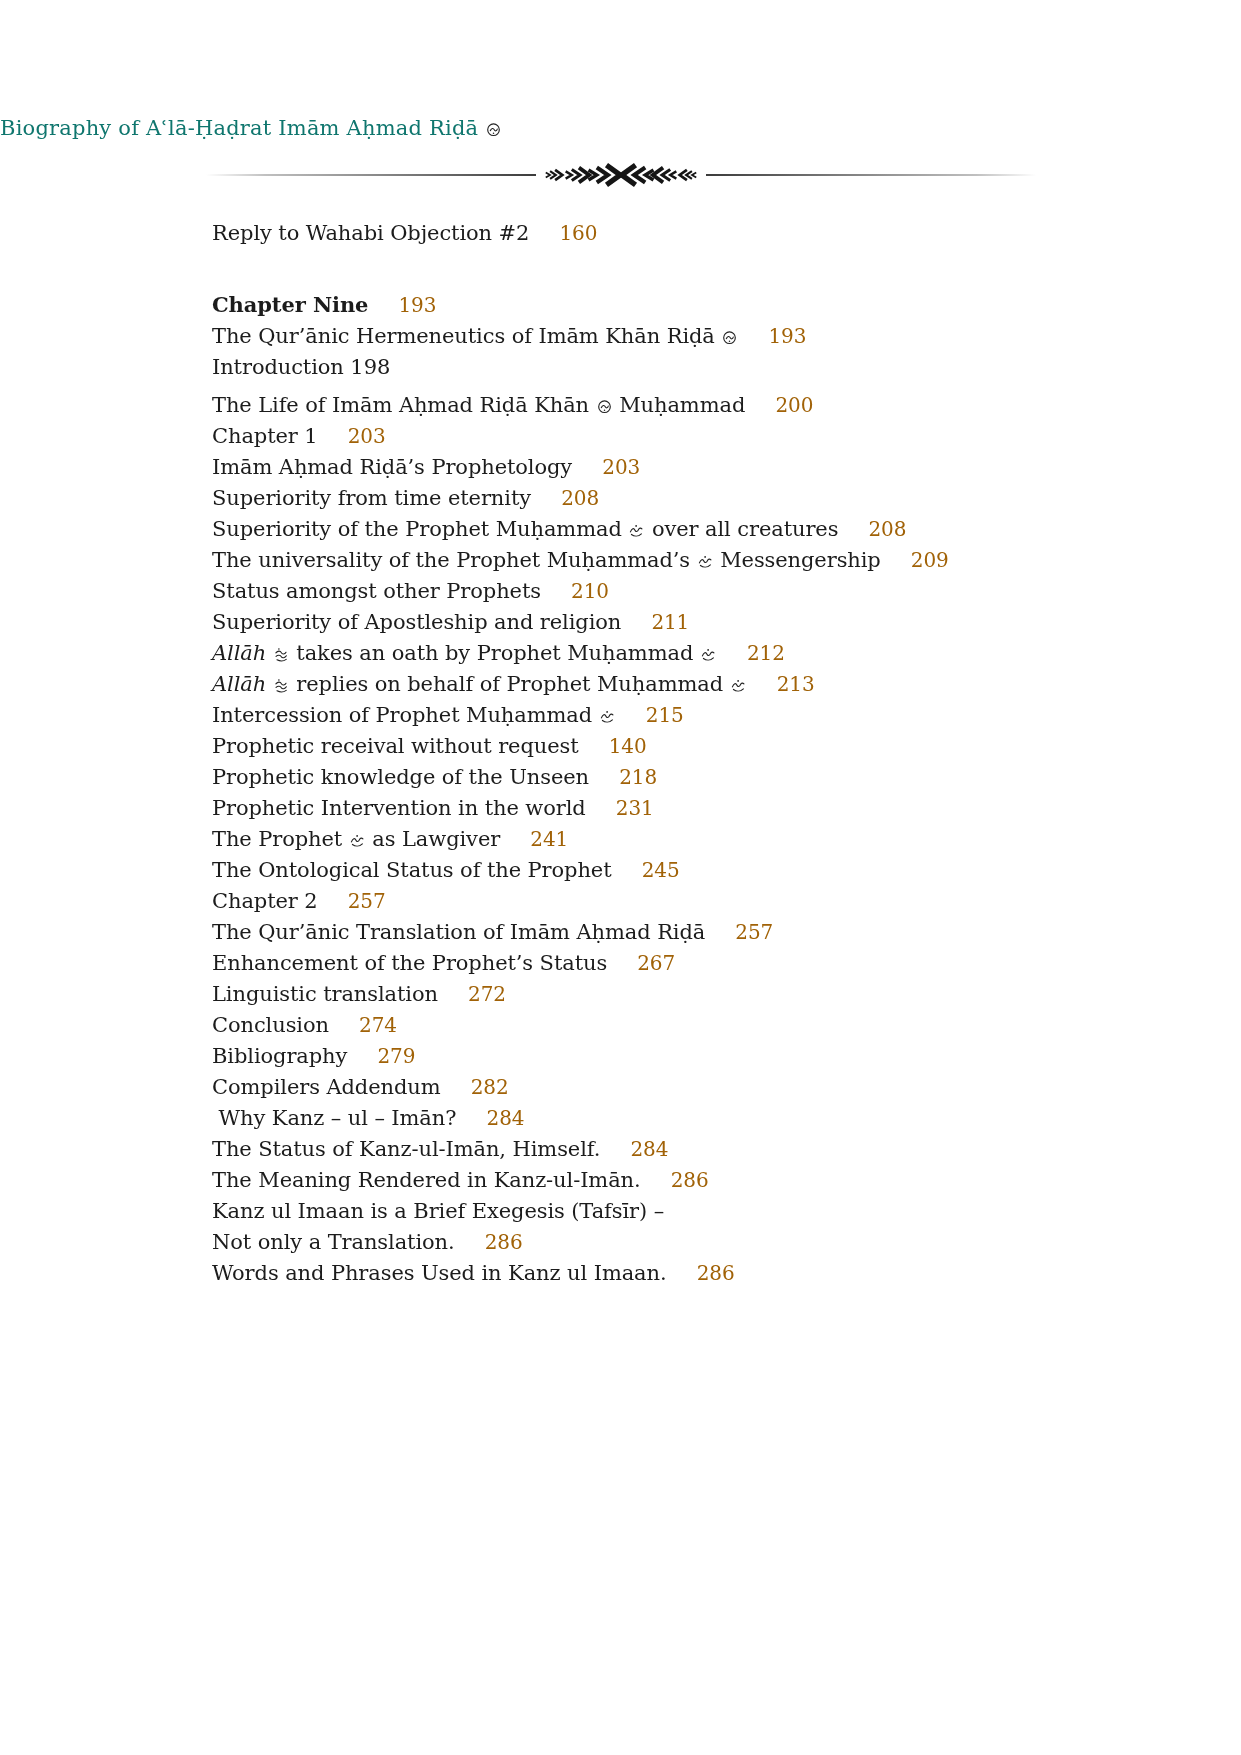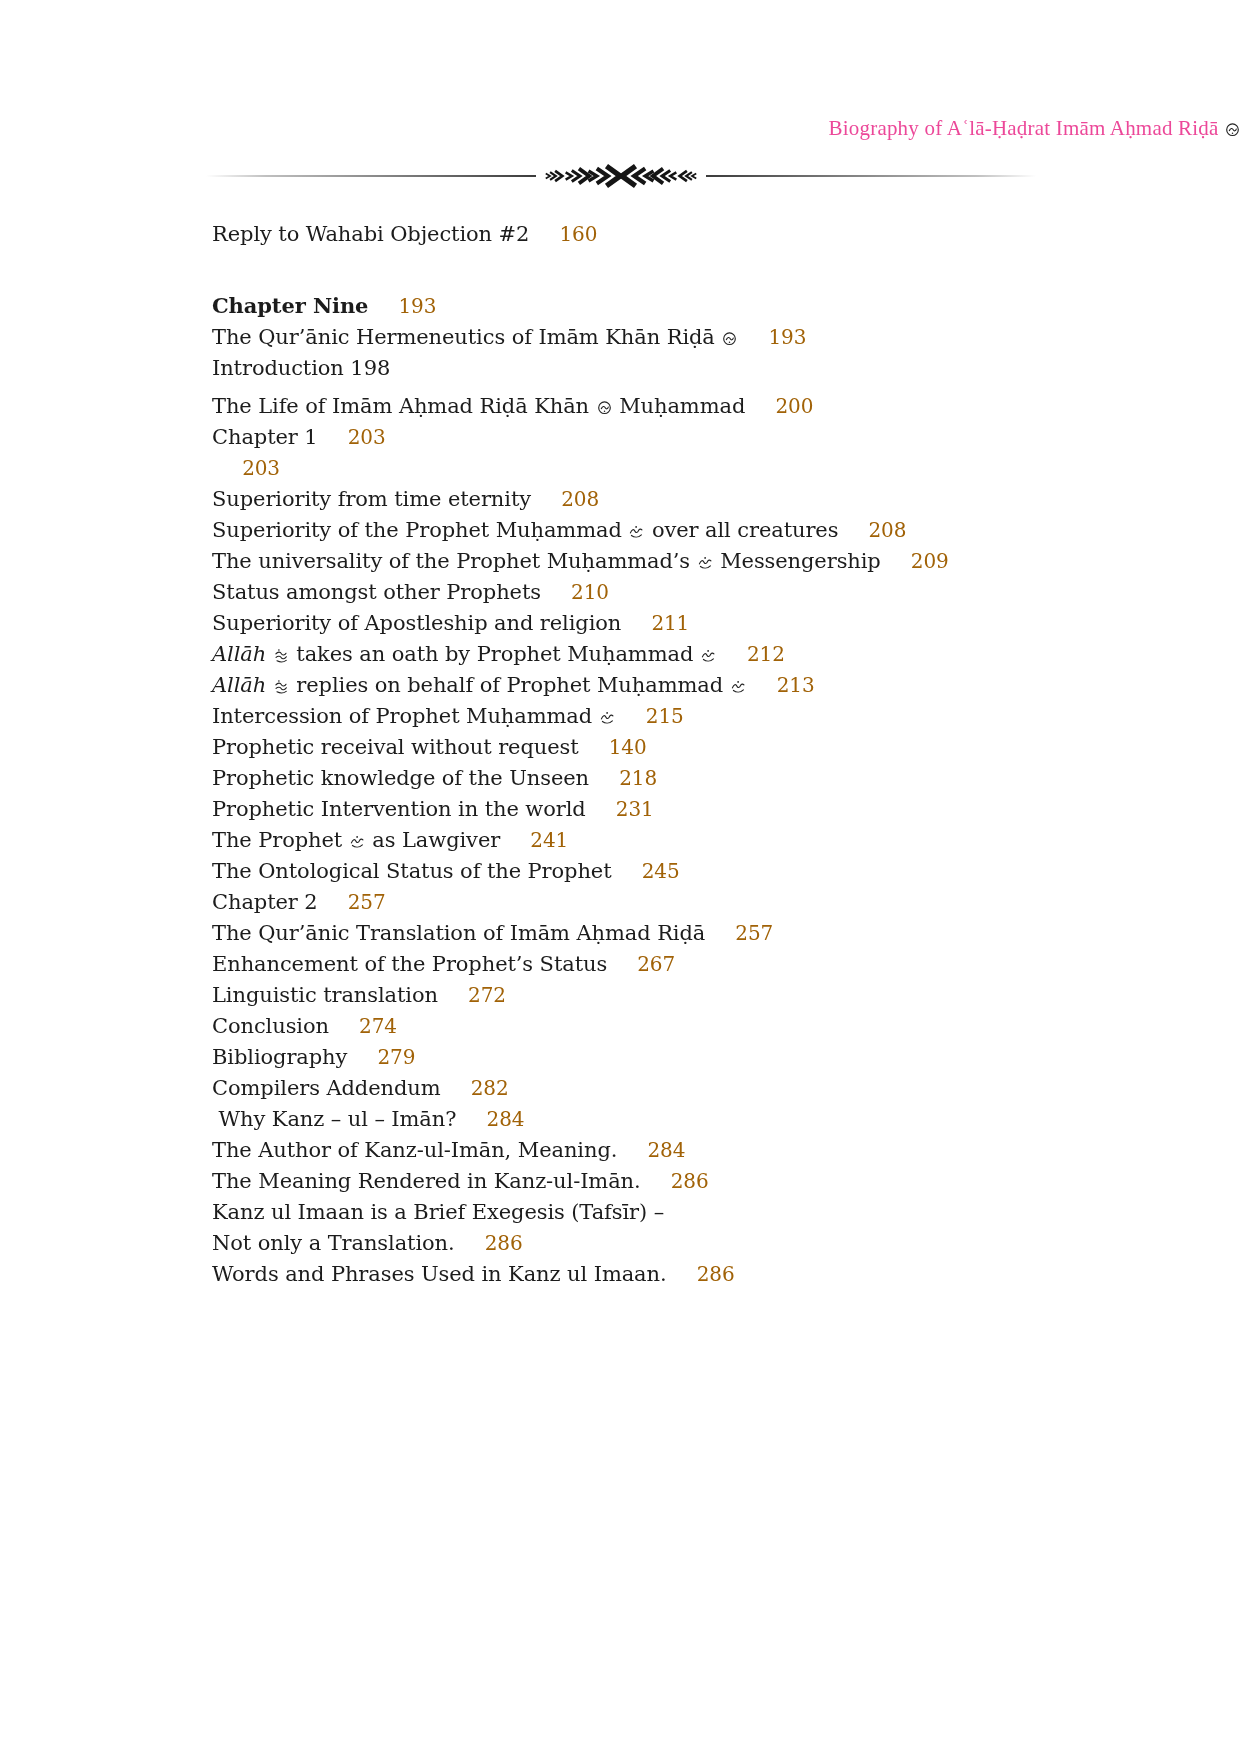--- a/index.html
+++ b/index.html
@@ -6,26 +6,25 @@
   body{
     width:1241px;height:1755px;
     background:#ffffff;
     font-family:"DejaVu Serif","Liberation Serif",serif;
     color:#1c1c1c;
     -webkit-font-smoothing:antialiased;
   }
   .page{position:relative;width:1241px;height:1755px;overflow:hidden;background:#fff;}
   .running-title{
     margin-top:116px;
-    text-align:right;
+    text-align:left;
     font-size:21px;
     letter-spacing:.2px;
-    color:#ec4899;
+    color:#0f766e;
     white-space:nowrap;
-    font-family:Liberation Serif, serif;
   }
   .divider-wrap{
     margin-top:22px;
     display:flex;justify-content:center;
   }
   .toc{
     margin:30px 0 0 212px;
     width:731px;
   }
   .toc-row{
@@ -121,20 +120,21 @@
               <path d="M4.6 9.2 C6 6.6 7.8 6.2 8.8 8.2 C9.8 10.2 11.4 9.6 12 7.6"></path>
               <circle cx="8" cy="12.1" r="0.8" fill="#222" stroke="none"></circle>
             </svg></span><span> Muḥammad</span></span>
         <span class="toc-page">200</span>
       </div>
       <div class="toc-row">
         <span class="toc-title"><span>Chapter 1</span></span>
         <span class="toc-page">203</span>
       </div>
       <div class="toc-row">
+        <span class="toc-title"><span>Imām Aḥmad Riḍā’s Prophetology</span></span>
         <span class="toc-page">203</span>
       </div>
       <div class="toc-row">
         <span class="toc-title"><span>Superiority from time eternity</span></span>
         <span class="toc-page">208</span>
       </div>
       <div class="toc-row">
         <span class="toc-title"><span>Superiority of the Prophet Muḥammad </span><span class="hon"><svg width="15" height="15" viewBox="0 0 16 16" fill="none" stroke="#222" stroke-width="1.2" stroke-linecap="round">
               <path d="M1.5 9.5 C3 5.5 5.2 5 6.2 7.5 C7.2 10 9.2 9.4 10.2 7 C11 5.1 12.6 5 13.8 6.3"></path>
               <path d="M2.6 12.2 C5.6 14.6 10 14.6 13.2 11.6"></path>
@@ -242,21 +242,21 @@
       </div>
       <div class="toc-row">
         <span class="toc-title"><span>Compilers Addendum</span></span>
         <span class="toc-page">282</span>
       </div>
       <div class="toc-row">
         <span class="toc-title"><span>&nbsp;Why Kanz – ul – Imān?</span></span>
         <span class="toc-page">284</span>
       </div>
       <div class="toc-row">
-        <span class="toc-title"><span>The Author of Kanz-ul-Imān, Meaning.</span></span>
+        <span class="toc-title"><span>The Status of Kanz-ul-Imān, Himself.</span></span>
         <span class="toc-page">284</span>
       </div>
       <div class="toc-row">
         <span class="toc-title"><span>The Meaning Rendered in Kanz-ul-Imān.</span></span>
         <span class="toc-page">286</span>
       </div>
       <div class="toc-row">
         <span class="toc-title"><span>Kanz ul Imaan is a Brief Exegesis (Tafsīr) –</span></span>
         <span class="toc-page"></span>
       </div>

